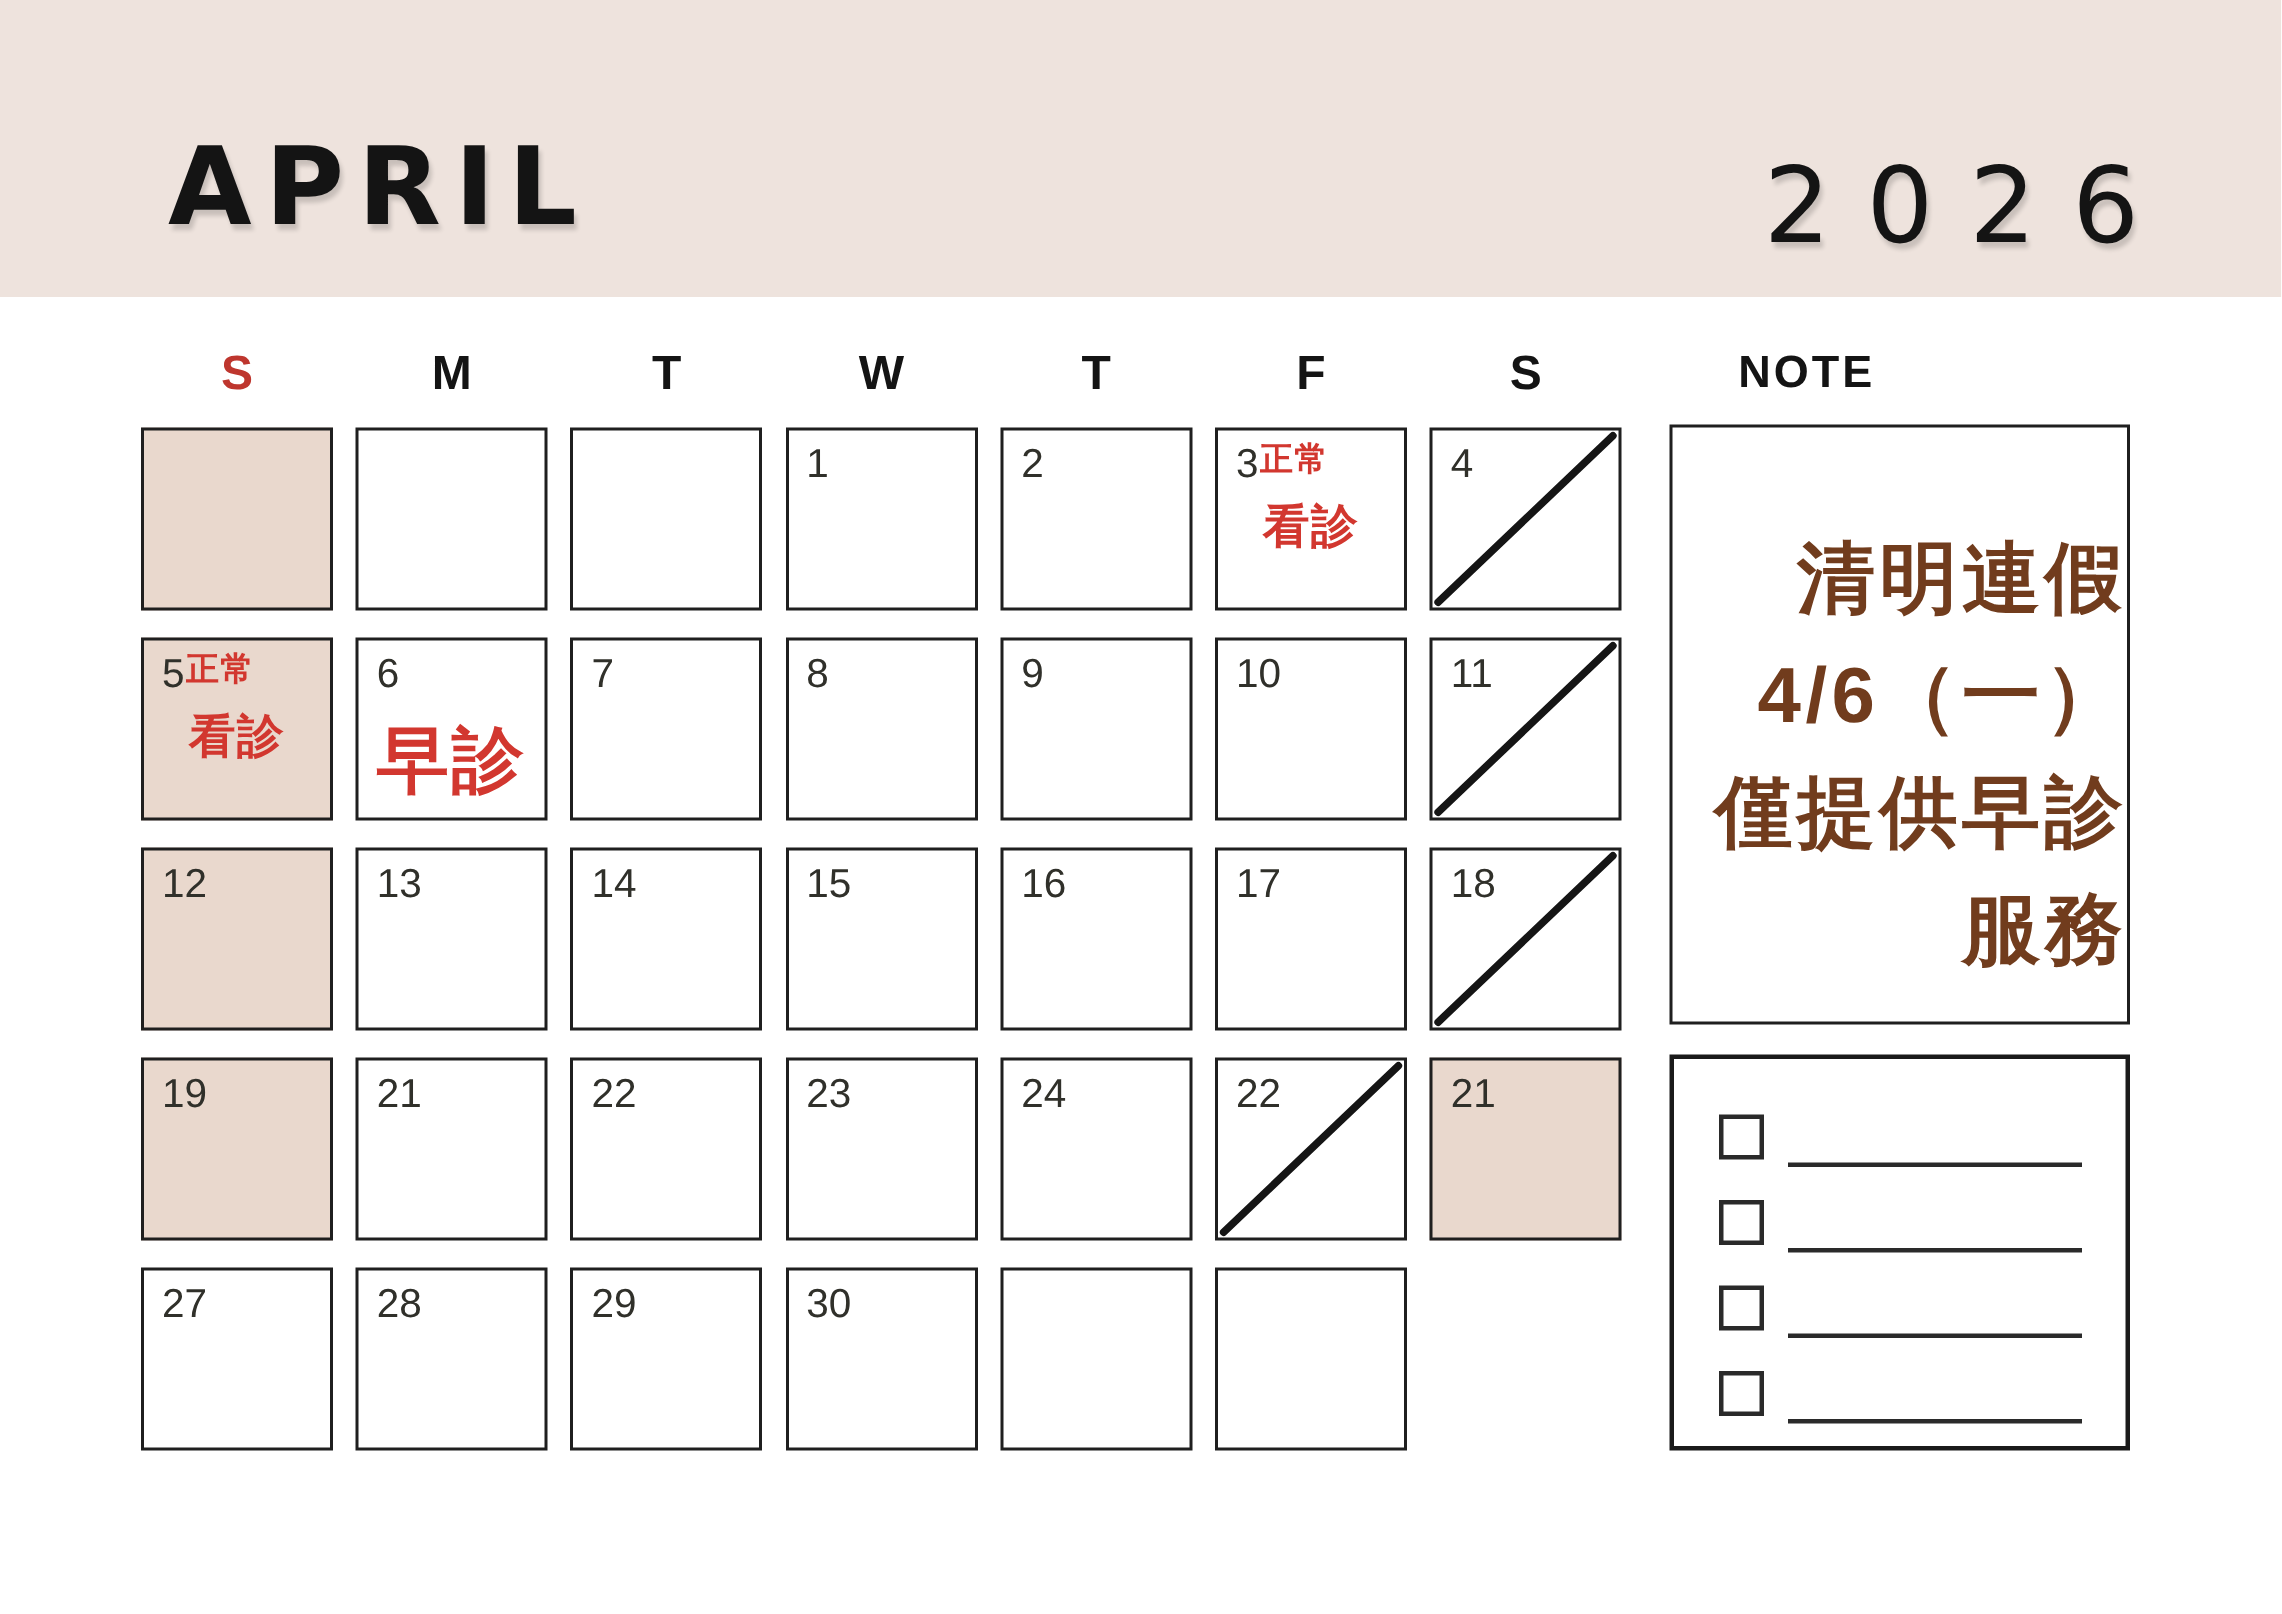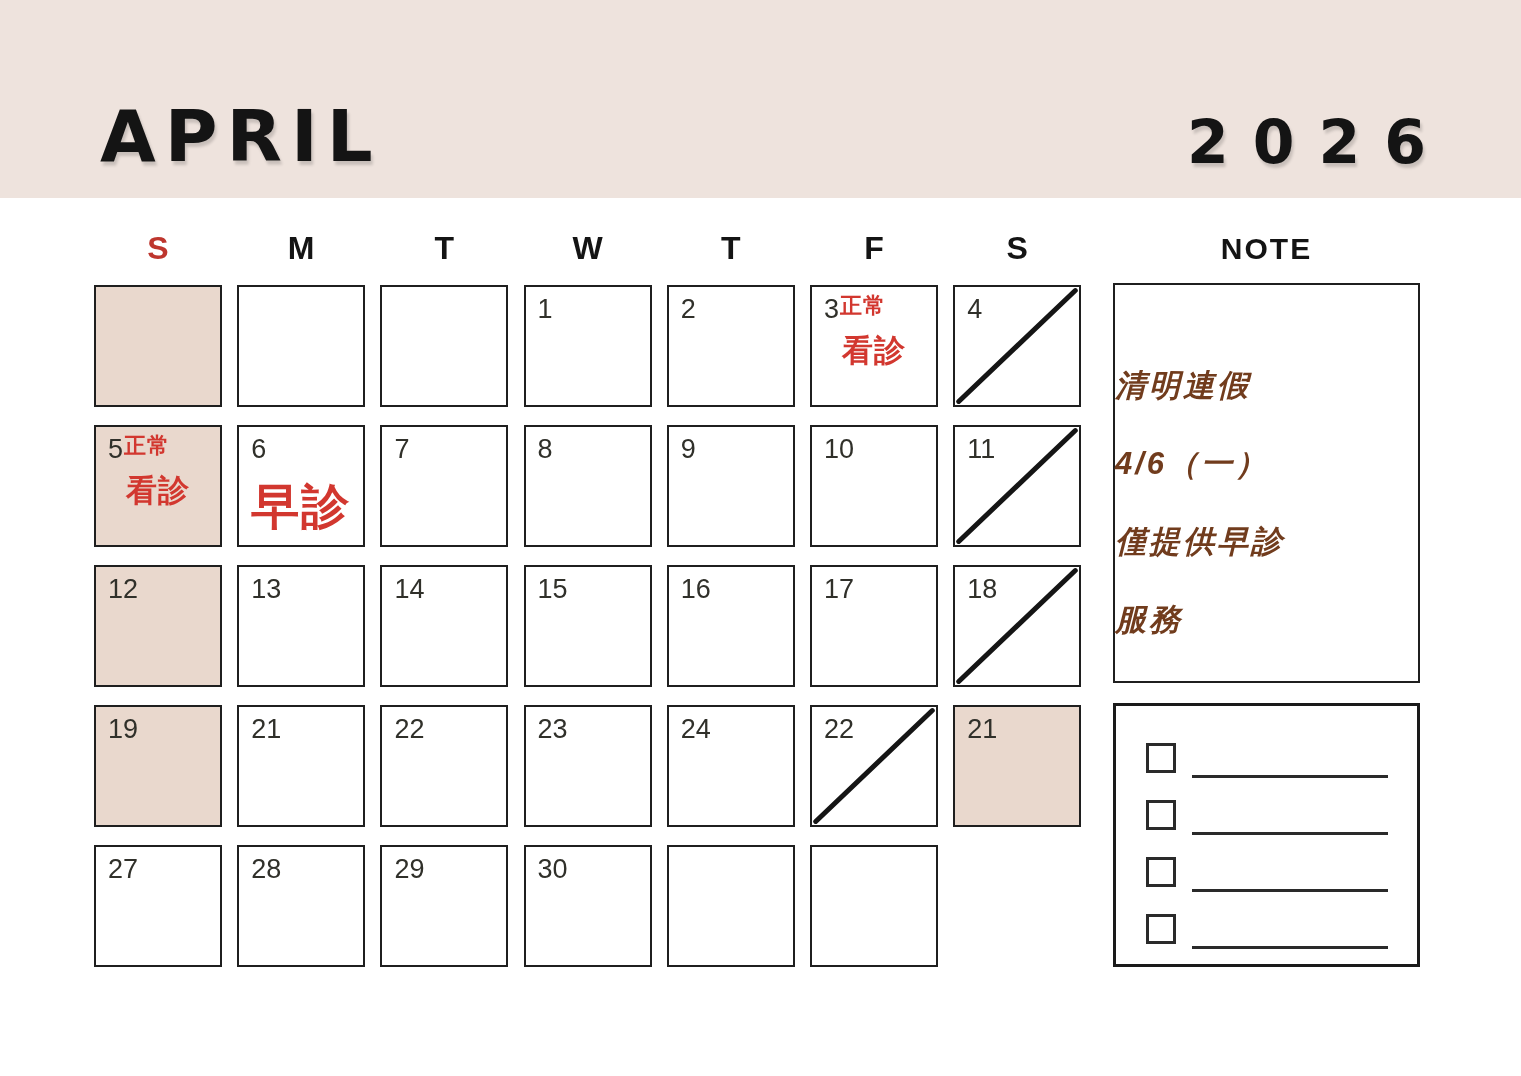--- a/index.html
+++ b/index.html
@@ -8,39 +8,39 @@
     font-family:"Liberation Sans","DejaVu Sans",sans-serif; overflow:hidden;
   }
 
   
   .topbar {
     position:absolute; left:0; top:0; width:100%; height:198px;
     background:#EEE3DD; display:flex; align-items:flex-end;
     justify-content:space-between; padding:0 95px 26px 100px; box-sizing:border-box;
   }
   .month-title {
-    margin:0; font-family:"DejaVu Sans",sans-serif; font-weight:900;
+    margin:12px; font-family:"DejaVu Sans",sans-serif; font-weight:900;
     font-size:72px; letter-spacing:9px; color:#141414; line-height:1;
     text-shadow:2px 4px 3px rgba(0,0,0,0.16);
   }
   .year-label {
-    font-family:"DejaVu Sans",sans-serif; font-weight:700;
-    font-size:60px; letter-spacing:24px; margin-right:-24px; color:#141414; line-height:1;
+    font-family:"DejaVu Sans",sans-serif; font-weight:400;
+    font-size:70px; letter-spacing:24px; margin-right:-24px; color:#141414; line-height:1;
     text-shadow:2px 4px 3px rgba(0,0,0,0.16);
   }
 
   
   .weekday-row {
     position:absolute; left:94px; top:230px; display:grid;
     grid-template-columns:repeat(7,128px); column-gap:15.2px;
   }
   .wd { text-align:center; font-weight:bold; font-size:32px; color:#141414; }
   .wd.sun { color:#BE362E; }
   .note-title {
-    position:absolute; left:1113px; top:232px; width:307px; text-align:center;
+    position:absolute; left:1051px; top:232px; width:307px; text-align:center;
     font-weight:bold; font-size:30px; letter-spacing:2px; color:#141414;
   }
 
   
   .grid {
     position:absolute; left:94px; top:285px; display:grid;
     grid-template-columns:repeat(7,128px); grid-auto-rows:122px;
     column-gap:15.2px; row-gap:18px;
   }
   .cell {
@@ -62,22 +62,22 @@
   .diag { position:absolute; left:0; top:0; width:100%; height:100%; display:block; }
   .diag line { stroke:#151515; stroke-width:5; vector-effect:non-scaling-stroke; stroke-linecap:round; }
 
   
   .note-box {
     position:absolute; left:1113px; top:283px; width:307px; height:400px;
     border:2px solid #1F1F1F; box-sizing:border-box; background:#ffffff;
     padding-top:62px;
   }
   .note-line {
-    text-align:left; color:#713C1D; font-weight:bold; font-size:31px;
-    line-height:78px; letter-spacing:3px; white-space:nowrap;font-style:italic;
+    text-align:right; color:#713C1D; font-weight:bold; font-size:52px;
+    line-height:78px; letter-spacing:3px; white-space:nowrap;
   }
 
   .checklist-box {
     position:absolute; left:1113px; top:703px; width:307px; height:264px;
     border:3px solid #1A1A1A; box-sizing:border-box; background:#ffffff;
     padding:28px 0 0 30px;
   }
   .check-row { display:flex; align-items:flex-end; height:44px; margin-bottom:13px; }
   .checkbox {
     width:30px; height:30px; border:3px solid #2A2A2A; background:#ffffff;

